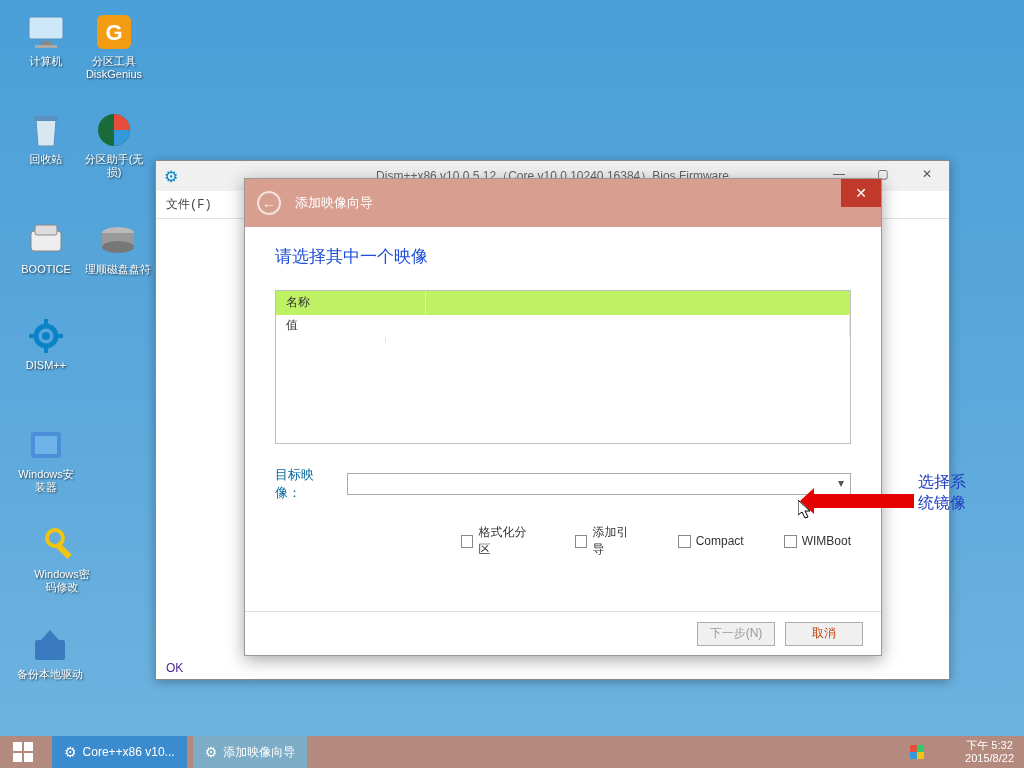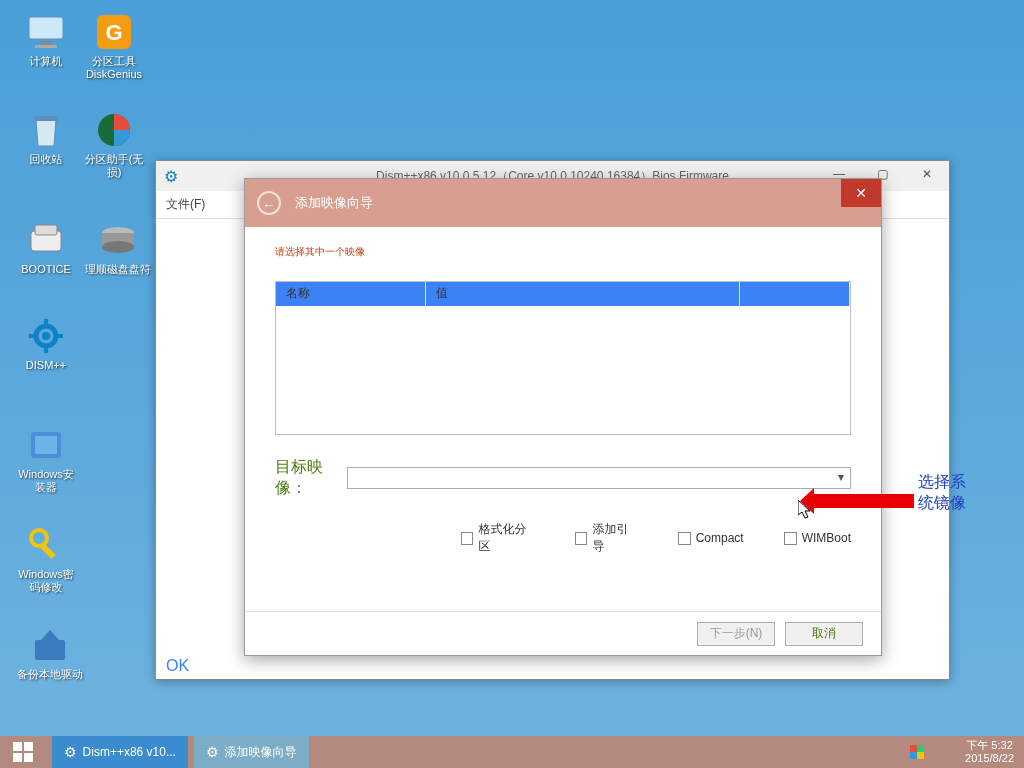--- a/index.html
+++ b/index.html
@@ -11,55 +11,55 @@
 .desktop-icon .label { text-shadow: 1px 1px 2px rgba(0,0,0,0.7); line-height: 1.2; word-wrap: break-word; }
 
 
 .main-window { position: absolute; left: 155px; top: 160px; width: 795px; height: 520px; background: #fff; border: 1px solid #888; box-shadow: 0 2px 10px rgba(0,0,0,0.3); }
 .main-titlebar { height: 30px; background: #f0f0f0; display: flex; align-items: center; position: relative; }
 .main-titlebar .gear { margin-left: 8px; color: #0a84c7; font-size: 16px; }
 .main-titlebar .title { position: absolute; left: 50%; transform: translateX(-50%); font-size: 12px; color: #666; }
 .win-controls { position: absolute; right: 0; top: 0; display: flex; }
 .win-btn { width: 44px; height: 25px; display: flex; align-items: center; justify-content: center; font-size: 12px; color: #555; cursor: pointer; }
 .main-menubar { height: 28px; display: flex; align-items: center; padding: 0 10px; font-size: 12px; color: #444; border-bottom: 1px solid #e0e0e0; }
-.main-menubar span { margin-right: 14px; cursor: pointer; }
-.main-status { position: absolute; bottom: 4px; left: 10px; font-size: 16px; color: #3b82f6; }
+.main-menubar span { margin-right: 14px; cursor: pointer; font-family: Liberation Mono, monospace; }
+.main-status { position: absolute; bottom: 4px; left: 10px; font-size: 12px; color: #4c1d95; }
 
 
 .wizard { position: absolute; left: 244px; top: 178px; width: 638px; height: 478px; background: #fff; border: 1px solid #999; box-shadow: 0 4px 16px rgba(0,0,0,0.35); }
 .wizard-titlebar { height: 48px; background: #d89e8f; display: flex; align-items: center; padding: 0 12px; position: relative; }
 .wizard-titlebar .back { width: 24px; height: 24px; border-radius: 50%; border: 2px solid rgba(255,255,255,0.7); display: flex; align-items: center; justify-content: center; color: rgba(255,255,255,0.9); font-size: 14px; cursor: pointer; margin-right: 14px; }
 .wizard-titlebar .title { color: #fff; font-size: 13px; }
 .wizard-close { position: absolute; right: 0; top: 0; width: 40px; height: 28px; background: #c0392b; color: #fff; display: flex; align-items: center; justify-content: center; font-size: 14px; cursor: pointer; }
 .wizard-body { padding: 18px 30px 14px 30px; }
-.wizard-heading { color: #c2410c; font-size: 10px; margin-bottom: 22px; }
+.wizard-heading { color: #1d4ed8; font-size: 17px; margin-bottom: 22px; }
 
 .table-box { border: 1px solid #bfbfbf; height: 154px; background: #fff; }
-.table-head { display: flex; height: 24px; background: #3b82f6; }
+.table-head { display: flex; height: 24px; background: #bef264; flex-direction: column; }
 .table-head .th { padding: 3px 10px; font-size: 12px; color: #333; border-right: 1px solid #e4e4e4; }
 .th.c1 { width: 150px; }
 .th.c2 { flex: 1; }
 .th.c3 { width: 110px; }
 .table-rows { height: 130px; }
 
 .path-row { display: flex; margin-top: 18px; gap: 14px; }
 .path-input { flex: 1; height: 22px; border: 1px solid #aaa; padding: 0 6px; font-size: 12px; color: #888; }
 .browse-btn { width: 78px; height: 22px; border: 1px solid #5a8fc0; background: #e8f1f9; font-size: 12px; color: #333; cursor: pointer; }
 
 .target-row { display: flex; align-items: center; margin-top: 22px; gap: 12px; }
-.target-row .lbl { font-size: 16px; color: #4d7c0f; width: 60px; }
+.target-row .lbl { font-size: 13px; color: #0369a1; width: 60px; }
 .target-select { flex: 1; height: 22px; border: 1px solid #aaa; background: #fff; font-size: 12px; cursor: pointer; position: relative; }
 .target-select::after { content: "▾"; position: absolute; right: 6px; top: 2px; color: #555; }
 
 .check-row { display: flex; gap: 40px; margin-top: 22px; margin-left: 186px; font-size: 12px; color: #333; }
 .check-item { display: flex; align-items: center; gap: 5px; cursor: pointer; }
 .check-item .box { width: 13px; height: 13px; border: 1px solid #888; background: #fff; }
 
 .wizard-footer { position: absolute; bottom: 0; left: 0; right: 0; height: 44px; border-top: 1px solid #e0e0e0; display: flex; align-items: center; justify-content: flex-end; padding: 0 18px; gap: 10px; }
-.wiz-btn { min-width: 78px; height: 24px; border: 1px solid #adadad; background: #f0f0f0; font-size: 12px; color: #4d7c0f; cursor: pointer; }
+.wiz-btn { min-width: 78px; height: 24px; border: 1px solid #adadad; background: #f0f0f0; font-size: 12px; color: #c2410c; cursor: pointer; }
 .wiz-btn.disabled { color: #999; cursor: default; }
 
 
 .annotation-arrow { position: absolute; left: 814px; top: 494px; width: 100px; height: 14px; background: #e60000; }
 .annotation-arrow::before { content: ""; position: absolute; left: -14px; top: -6px; border-right: 14px solid #e60000; border-top: 13px solid transparent; border-bottom: 13px solid transparent; }
 .annotation-text { position: absolute; left: 918px; top: 472px; font-size: 16px; color: #2040c0; font-family: "KaiTi","STKaiti",serif; line-height: 1.3; }
 
 
 .cursor { position: absolute; left: 798px; top: 500px; width: 16px; height: 20px; }
 
@@ -156,21 +156,21 @@
 <div class="desktop-icon" style="left:16px;top:425px">
   <div class="icon-img">
       <svg width="38" height="38">
         <rect x="4" y="6" width="30" height="26" rx="3" fill="#4a90d9"></rect>
         <rect x="8" y="10" width="22" height="18" fill="#6db3e8"></rect>
       </svg>
     </div>
   <div class="label" style="white-space:pre-line">Windows安
 装器</div>
 </div>
-<div class="desktop-icon" style="left:16px;top:525px">
+<div class="desktop-icon" style="left:32px;top:525px">
   <div class="icon-img">
       <svg width="38" height="38">
         <circle cx="12" cy="12" r="8" fill="none" stroke="#f1c40f" stroke-width="4"></circle>
         <rect x="16" y="16" width="18" height="6" fill="#f1c40f" transform="rotate(45 16 16)"></rect>
       </svg>
     </div>
   <div class="label" style="white-space:pre-line">Windows密
 码修改</div>
 </div>
 <div class="desktop-icon" style="left:16px;top:625px;width:68px">
@@ -258,21 +258,21 @@
   <div class="task-start">
     <div class="winlogo">
         <div></div>
         <div></div>
         <div></div>
         <div></div>
       </div>
   </div>
   <div class="task-item active">
     <span class="gear">⚙</span>
-    <span>Dism++x86 v10...</span>
+    <span>Core++x86 v10...</span>
   </div>
   <div class="task-item active2">
     <span class="gear">⚙</span>
     <span>添加映像向导</span>
   </div>
   <div class="task-tray">
     <svg class="tray-icon" viewBox="0 0 14 14">
         <rect width="7" height="7" fill="#e74c3c"></rect>
         <rect x="7" width="7" height="7" fill="#2ecc71"></rect>
         <rect y="7" width="7" height="7" fill="#3498db"></rect>

